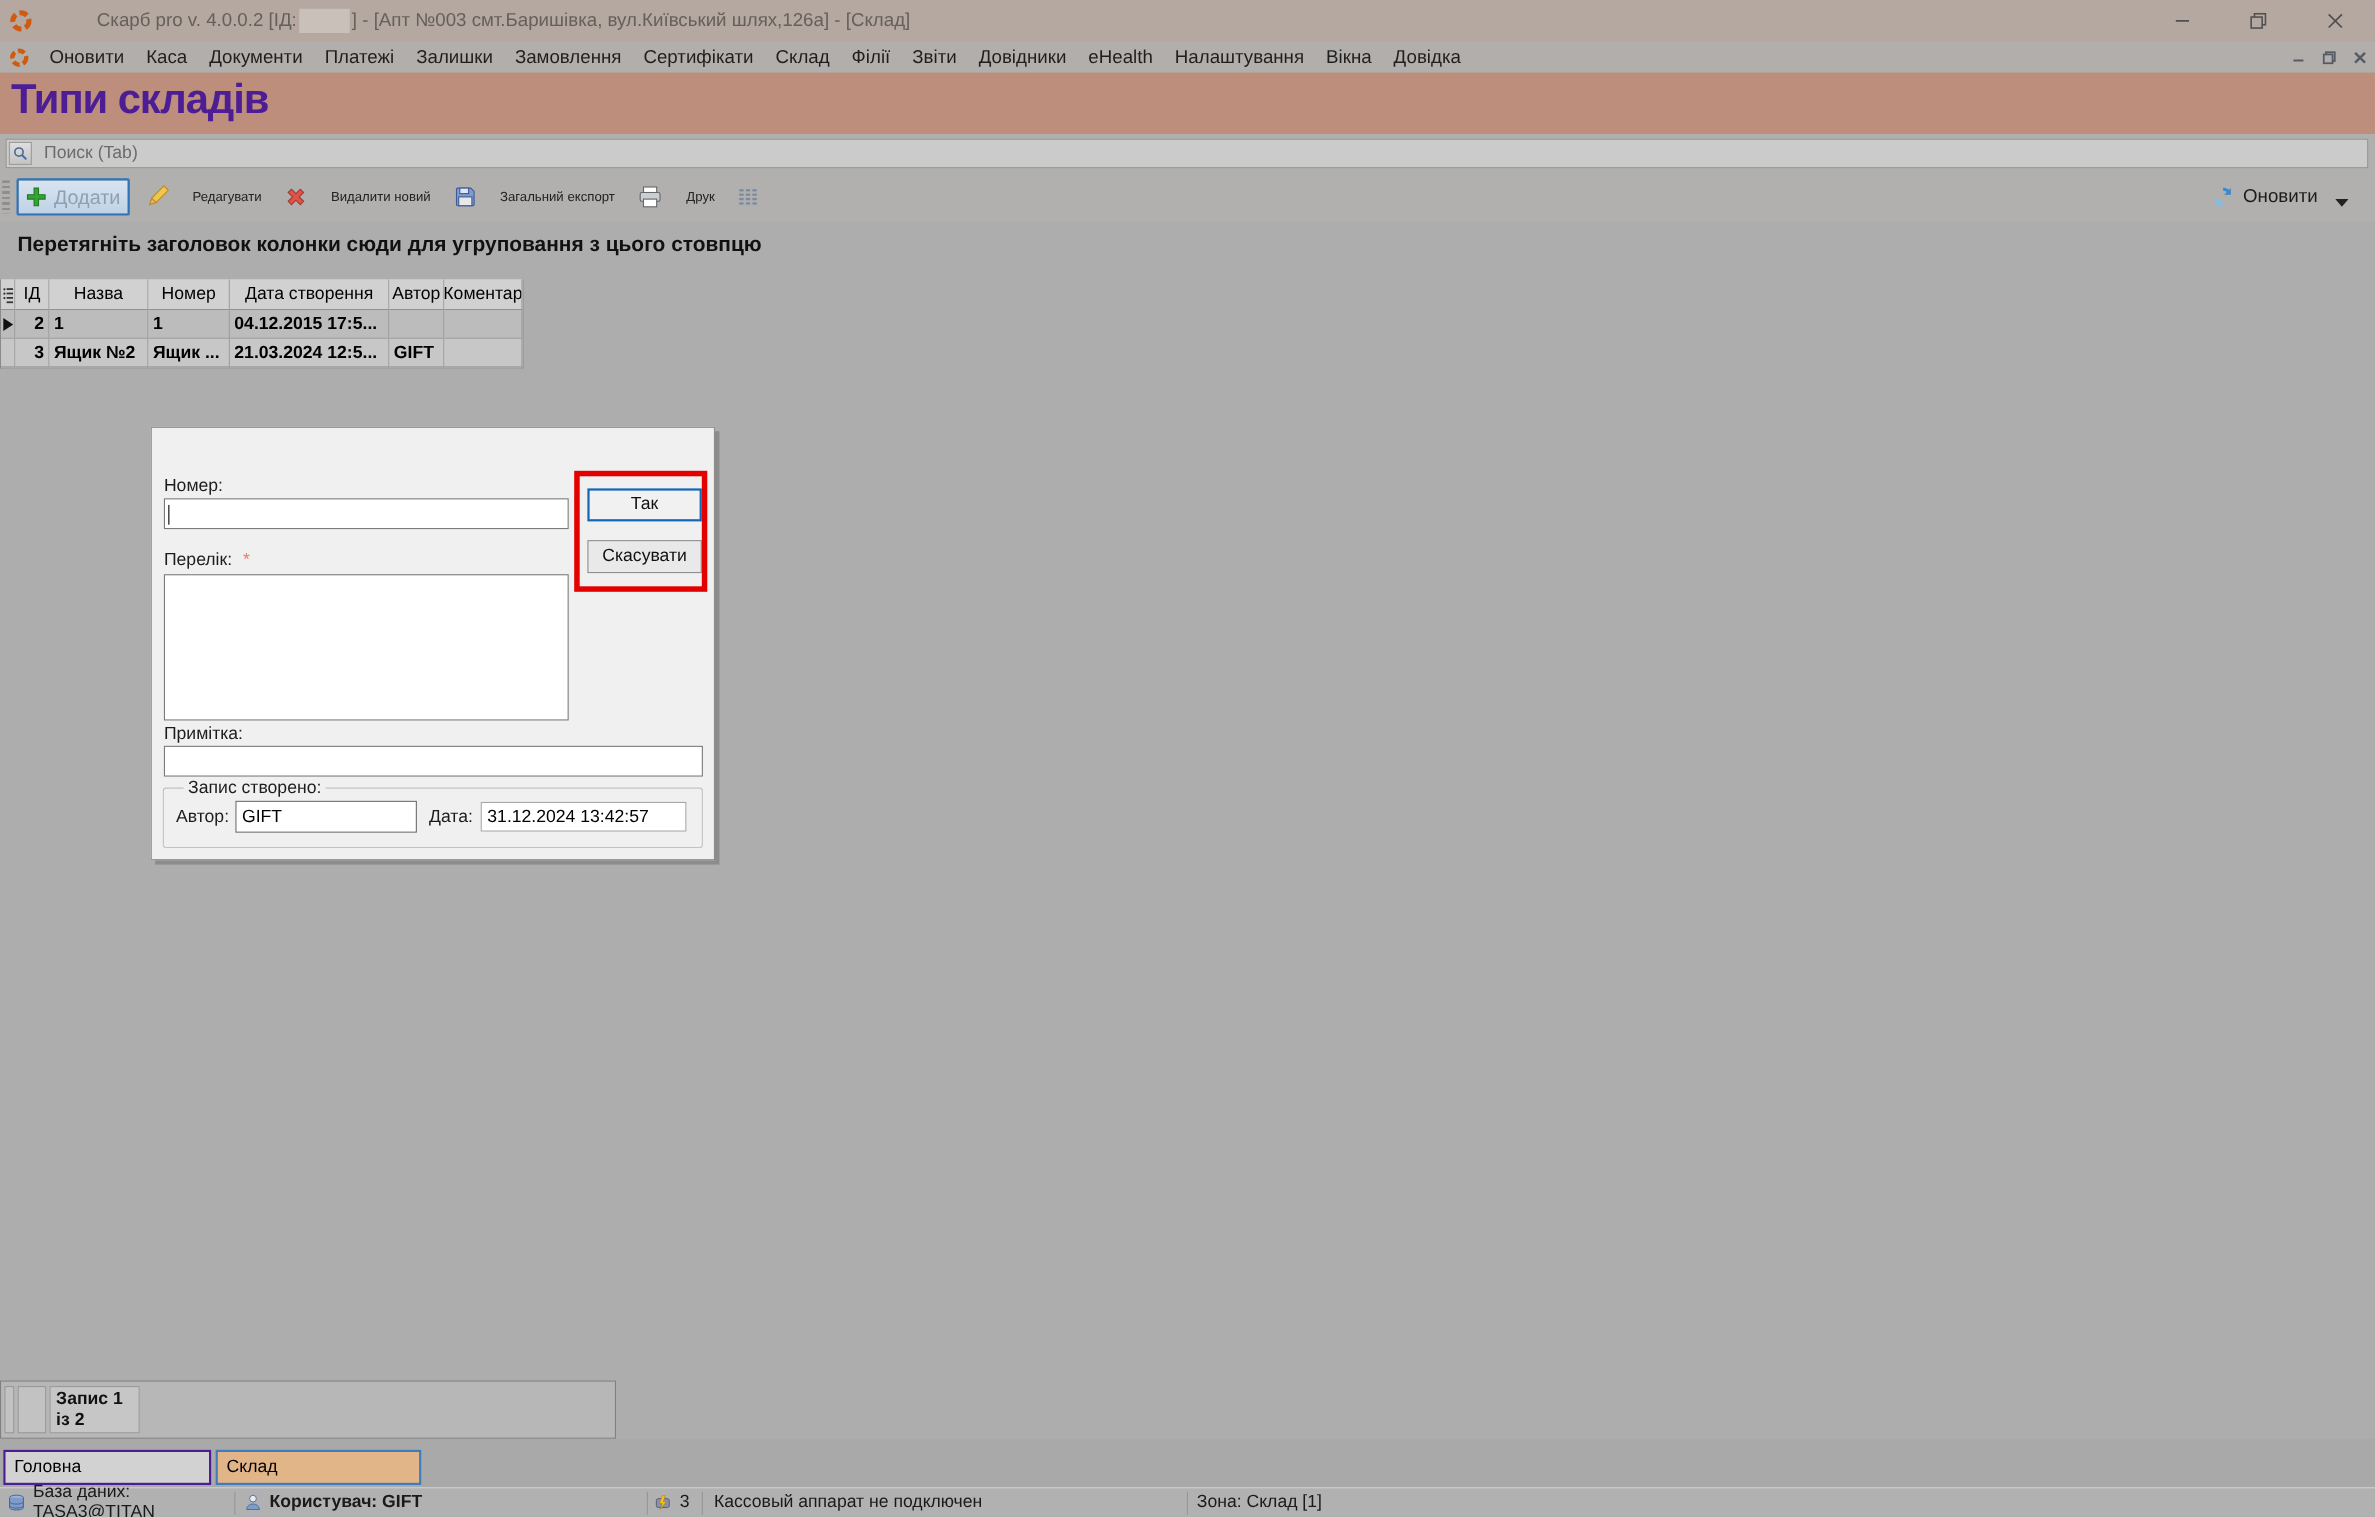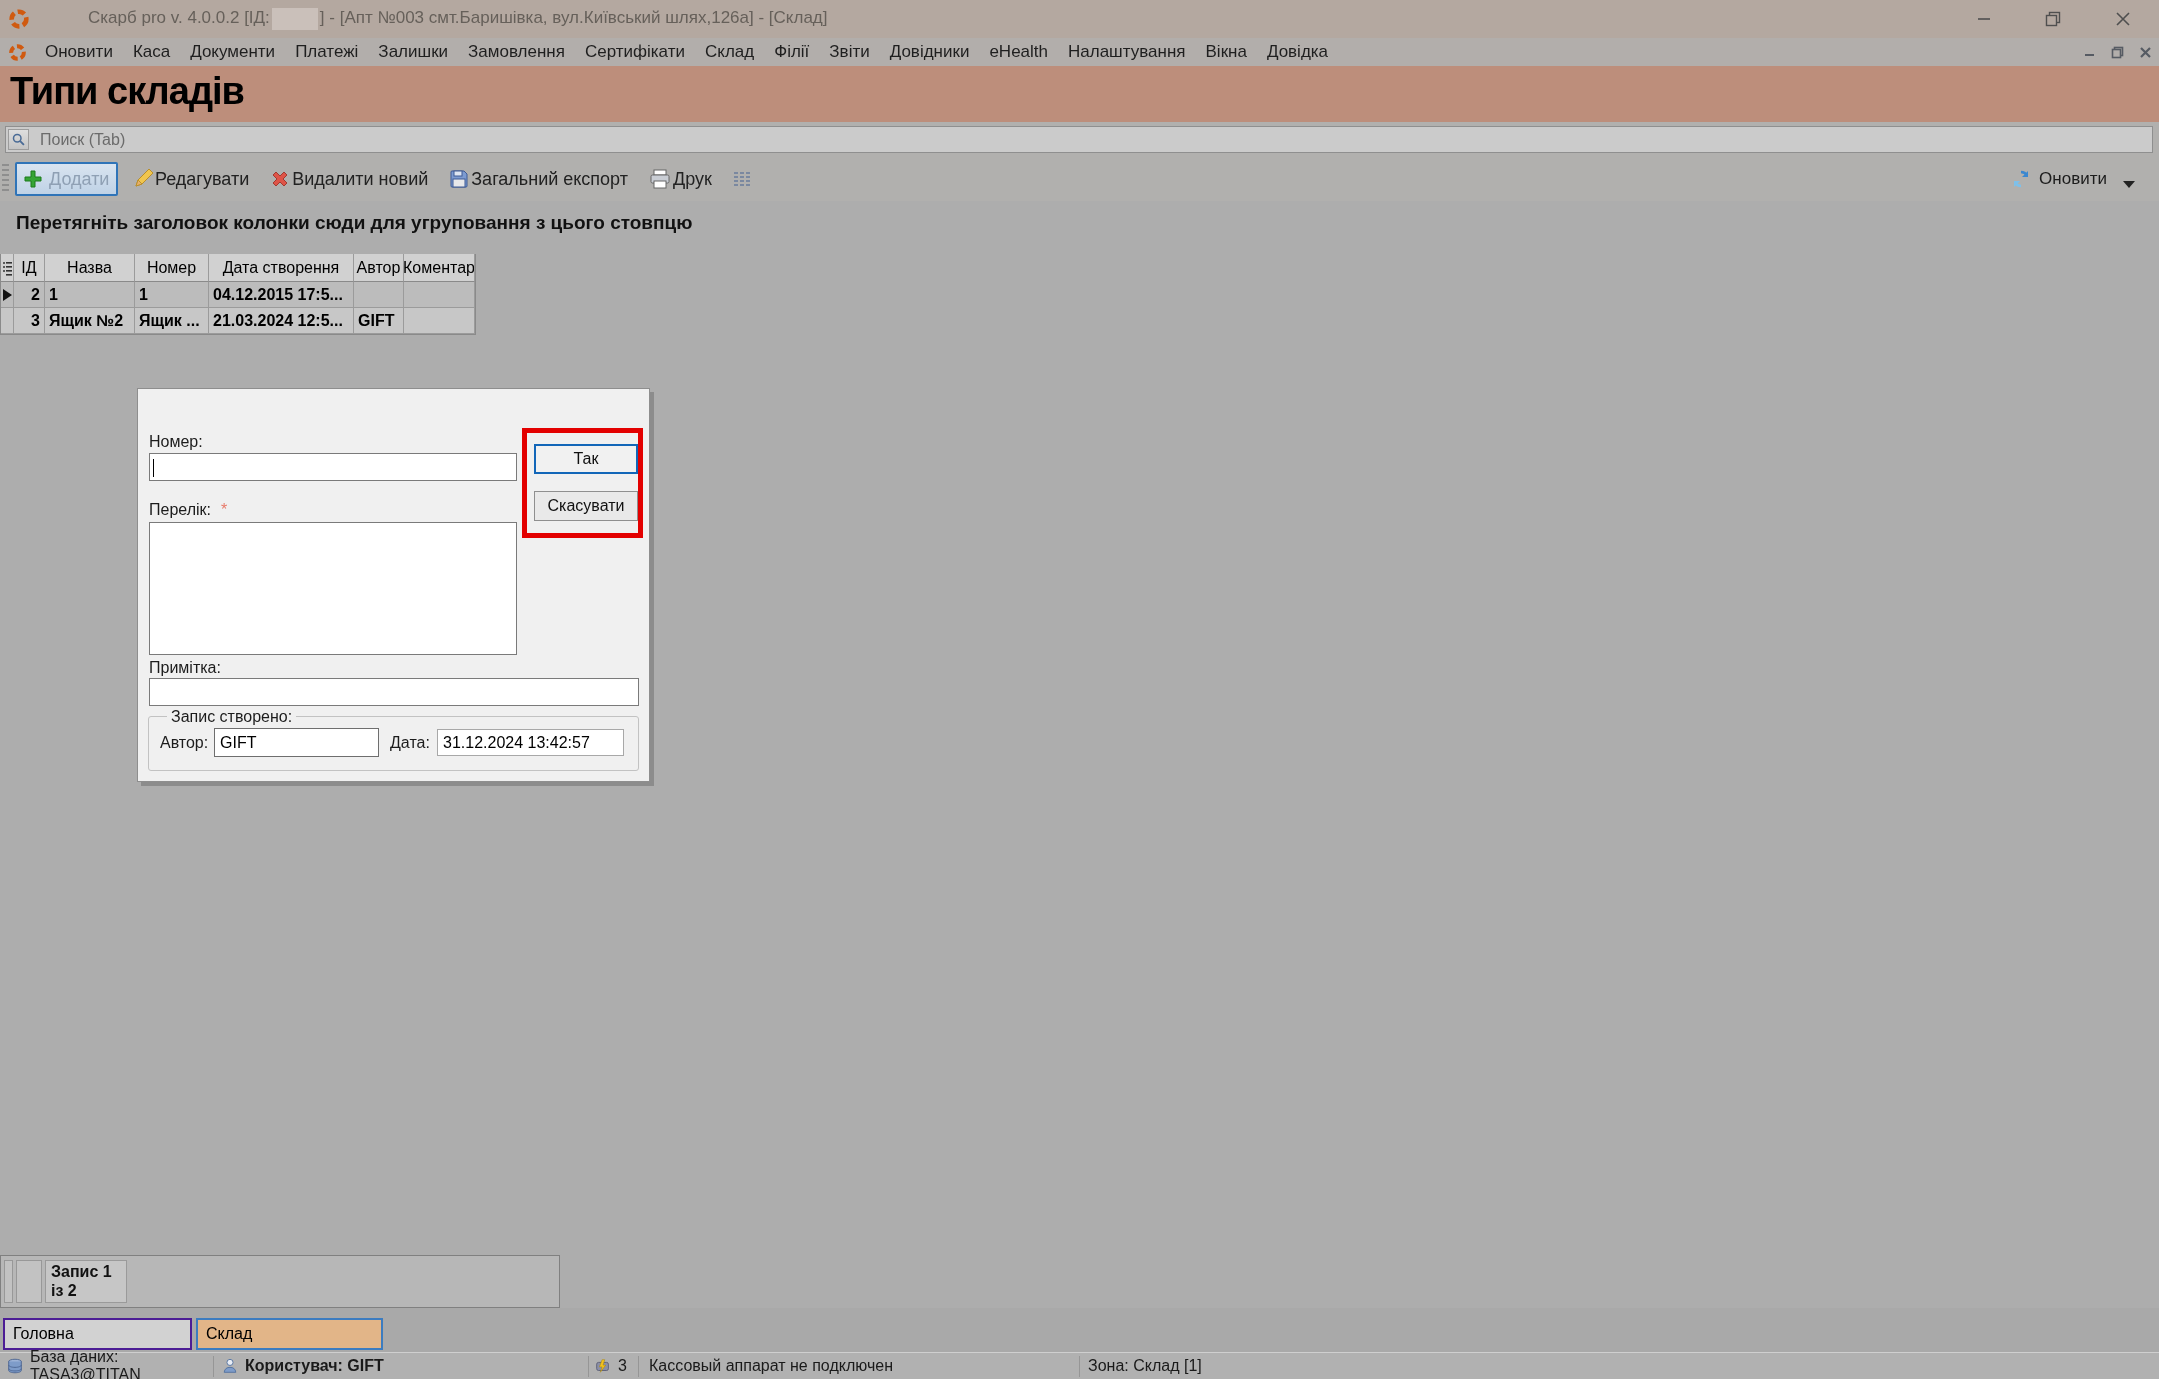--- a/index.html
+++ b/index.html
@@ -16,36 +16,36 @@
   .winctl{position:absolute;top:6px;width:30px;height:26px;display:flex;align-items:center;justify-content:center;color:#4f4f4f;}
 
   
   .menubar{left:0;top:38px;width:2159px;height:28px;background:#b2aeab;display:flex;align-items:center;}
   .menubar .logo{margin:0 8px 0 8px;}
   .menuitem{font-size:17px;color:#1f1f1f;padding:0 10px;line-height:28px;}
   .mdictl{position:absolute;top:2px;width:26px;height:24px;display:flex;align-items:center;justify-content:center;color:#565b63;}
 
   
   .band{left:0;top:66px;width:2159px;height:56px;background:#bd8e7b;}
-  .pagetitle{position:absolute;left:10px;top:4px;font-size:38px;font-weight:bold;color:#000000;letter-spacing:-1px;}
+  .pagetitle{position:absolute;left:10px;top:4px;font-size:38px;font-weight:bold;color:#4c1d95;letter-spacing:-1px;}
 
   
   .searchrow{left:0;top:122px;width:2159px;height:35px;background:#b1b0ae;}
   .searchbox{position:absolute;left:5px;top:4px;width:2148px;height:27px;background:#cbcbcb;border:1px solid #8f8f8f;box-sizing:border-box;}
   .searchbox input{position:absolute;left:0;top:0;width:100%;height:100%;border:none;background:transparent;outline:none;
       padding:0 6px 0 34px;font-size:16px;color:#444;font-family:"Liberation Sans",sans-serif;box-sizing:border-box;}
   .searchbox input::placeholder{color:#6b6b6b;opacity:1;}
   .searchchip{position:absolute;left:2px;top:2px;width:21px;height:21px;background:linear-gradient(#dedede,#c4c4c4);
       border:1px solid #9c9c9c;box-sizing:border-box;display:flex;align-items:center;justify-content:center;}
 
   
   .toolbar{left:0;top:157px;width:2159px;height:44px;background:#b1b0ae;display:flex;align-items:center;}
   .grip{width:7px;height:30px;margin:0 6px 0 2px;
       background:repeating-linear-gradient(to bottom,#8e8e8e 0 2px,transparent 2px 5px);}
-  .tbtn{display:flex;align-items:center;gap:1px;padding:0 10px;font-size:18px;color:#222;height:36px;}
+  .tbtn{display:flex;align-items:center;gap:21px;padding:0 10px;font-size:12px;color:#222;height:36px;}
   .addbtn{display:flex;align-items:center;gap:6px;height:34px;width:103px;box-sizing:border-box;
       border:2px solid #2f74b8;border-radius:2px;background:linear-gradient(#d9e4f0,#bfd2e6);
       font-size:18px;color:#8fa0b4;padding:0 6px;margin-right:4px;}
   .tspacer{flex:1;}
   .refresh{display:flex;align-items:center;gap:8px;font-size:17px;color:#1c1c1c;padding-right:24px;}
   .dropdown-arrow{width:0;height:0;border-left:6px solid transparent;border-right:6px solid transparent;
       border-top:7px solid #222;margin-left:8px;margin-top:10px;}
 
   
   .hint{left:16px;top:212px;font-size:19px;font-weight:bold;color:#111;}

